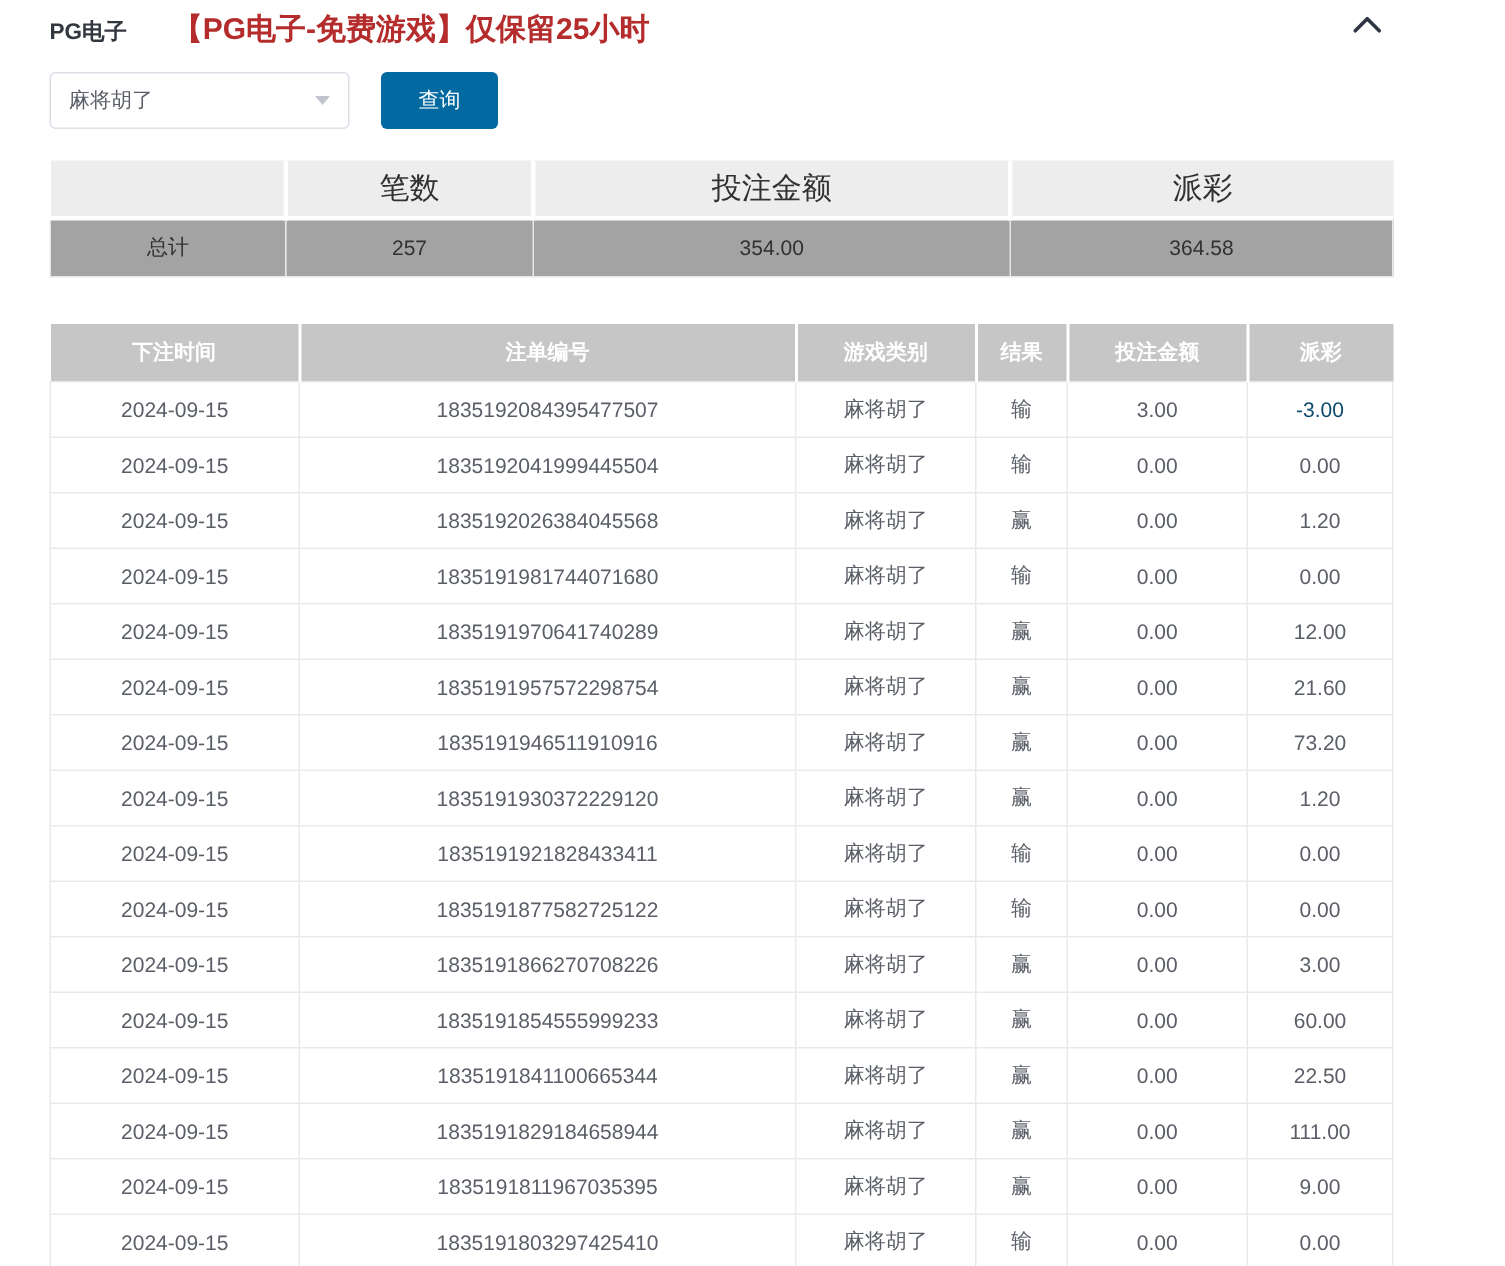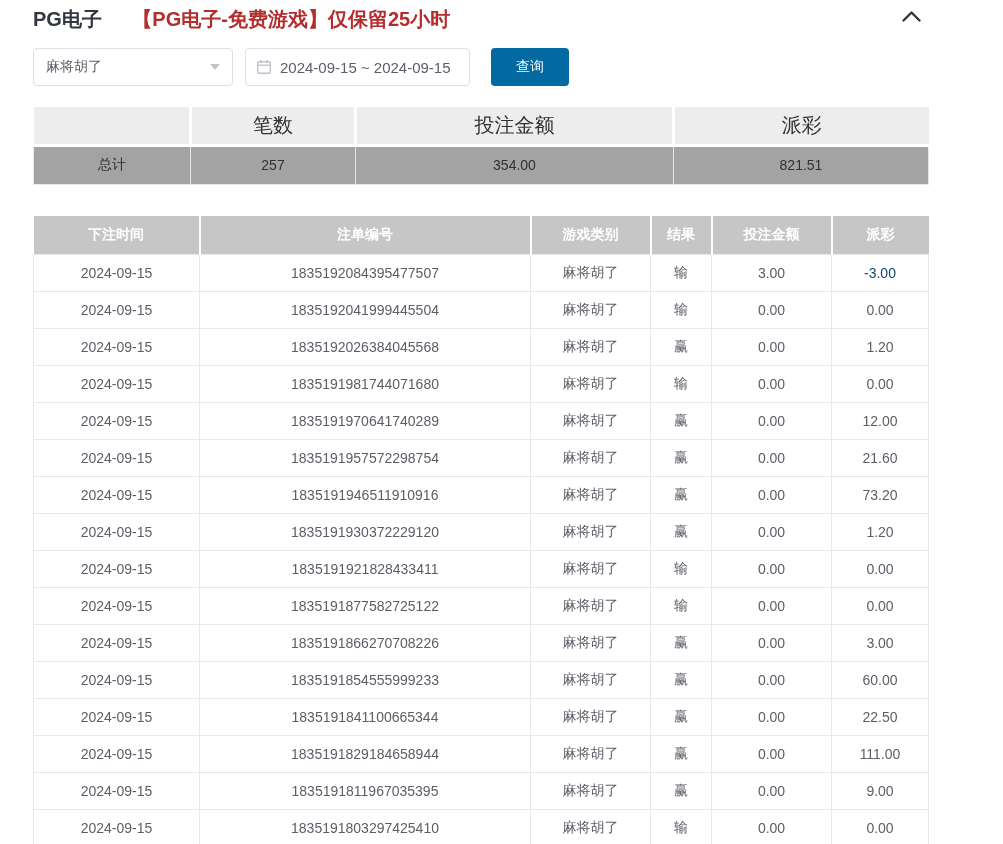--- a/index.html
+++ b/index.html
@@ -7,21 +7,21 @@
   body {
     width:1003px; height:844px;
     background:#ffffff;
     font-family:"Liberation Sans", sans-serif;
     position:relative;
     overflow:hidden;
   }
 
   
   .panel-header { position:absolute; top:6px; left:33px; width:895px; height:26px; }
-  .panel-title { font-size:20px; font-weight:bold; color:#32373f; }
+  .panel-title { font-size:15px; font-weight:bold; color:#32373f; }
   .panel-notice { font-size:20px; font-weight:bold; color:#b42c2c; margin-left:26px; }
   .collapse-btn { position:absolute; right:6px; top:4px; cursor:pointer; background:none; border:none; padding:0; line-height:0; }
 
   
   .filter-bar { position:absolute; top:48px; left:33px; height:38px; display:flex; align-items:stretch; }
   .select-box {
     width:200px; border:1px solid #dcdfe6; border-radius:4px; background:#fff;
     display:flex; align-items:center; justify-content:space-between;
     padding:0 12px; color:#5a5e66; font-size:14px; cursor:pointer;
   }
@@ -81,31 +81,20 @@
           <polyline points="2.5,10.5 10.5,2.5 18.5,10.5" fill="none" stroke="#2f3542" stroke-width="2.4" stroke-linecap="round" stroke-linejoin="round"></polyline>
         </svg>
     </span>
   </button>
 </div>
 
 <div class="filter-bar">
   <div class="select-box">
     <span>麻将胡了</span>
     <span class="caret-down"></span>
-  </div>
-  <div class="date-box">
-    <span style="line-height:0;">
-      <svg width="16" height="16" viewBox="0 0 16 16">
-        <rect x="1.7" y="2.7" width="12.6" height="11.6" rx="1.5" fill="none" stroke="#c0c4cc" stroke-width="1.4"></rect>
-        <line x1="1.7" y1="6.2" x2="14.3" y2="6.2" stroke="#c0c4cc" stroke-width="1.4"></line>
-        <line x1="5" y1="1" x2="5" y2="4" stroke="#c0c4cc" stroke-width="1.4"></line>
-        <line x1="11" y1="1" x2="11" y2="4" stroke="#c0c4cc" stroke-width="1.4"></line>
-      </svg>
-    </span>
-    <span>2024-09-15 ~ 2024-09-15</span>
   </div>
   <button class="search-btn">查询</button>
 </div>
 
 <table class="summary-table">
   <colgroup>
       <col style="width:157px">
       <col style="width:165px">
       <col style="width:318px">
       <col style="width:255px">
@@ -116,21 +105,21 @@
       <th>笔数</th>
       <th>投注金额</th>
       <th>派彩</th>
     </tr>
   </thead>
   <tbody>
     <tr>
       <td>总计</td>
       <td>257</td>
       <td>354.00</td>
-      <td>821.51</td>
+      <td>364.58</td>
     </tr>
   </tbody>
 </table>
 
 <table class="records-table">
   <colgroup>
       <col style="width:166px">
       <col style="width:331px">
       <col style="width:120px">
       <col style="width:61px">

